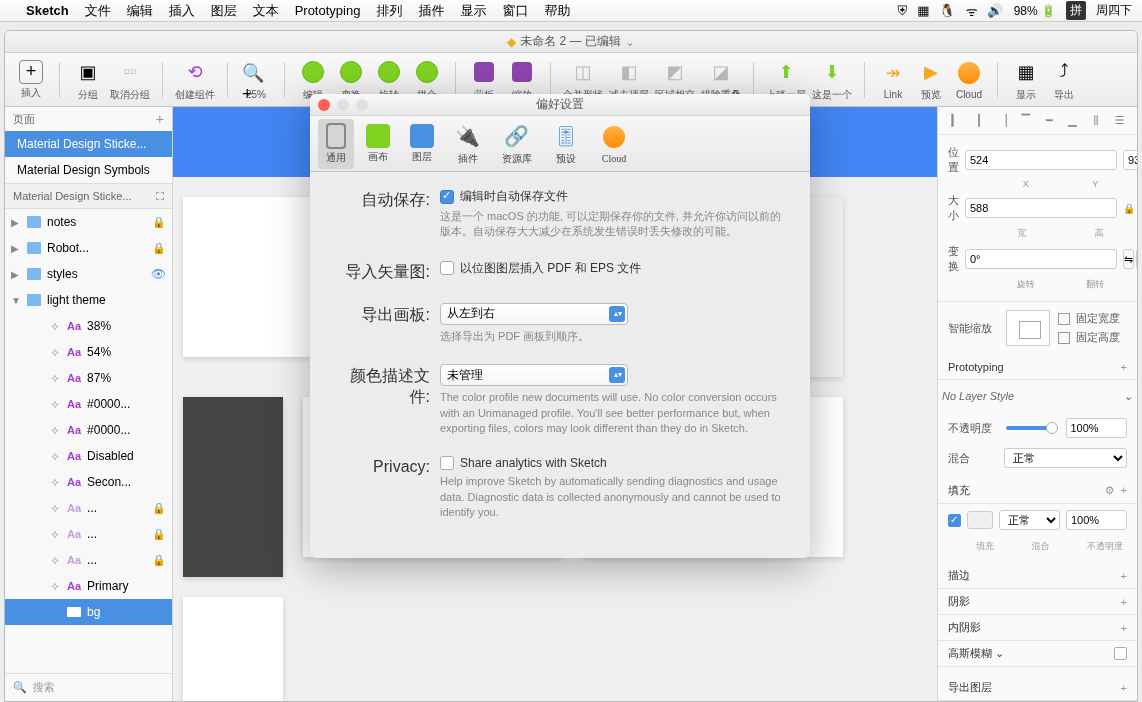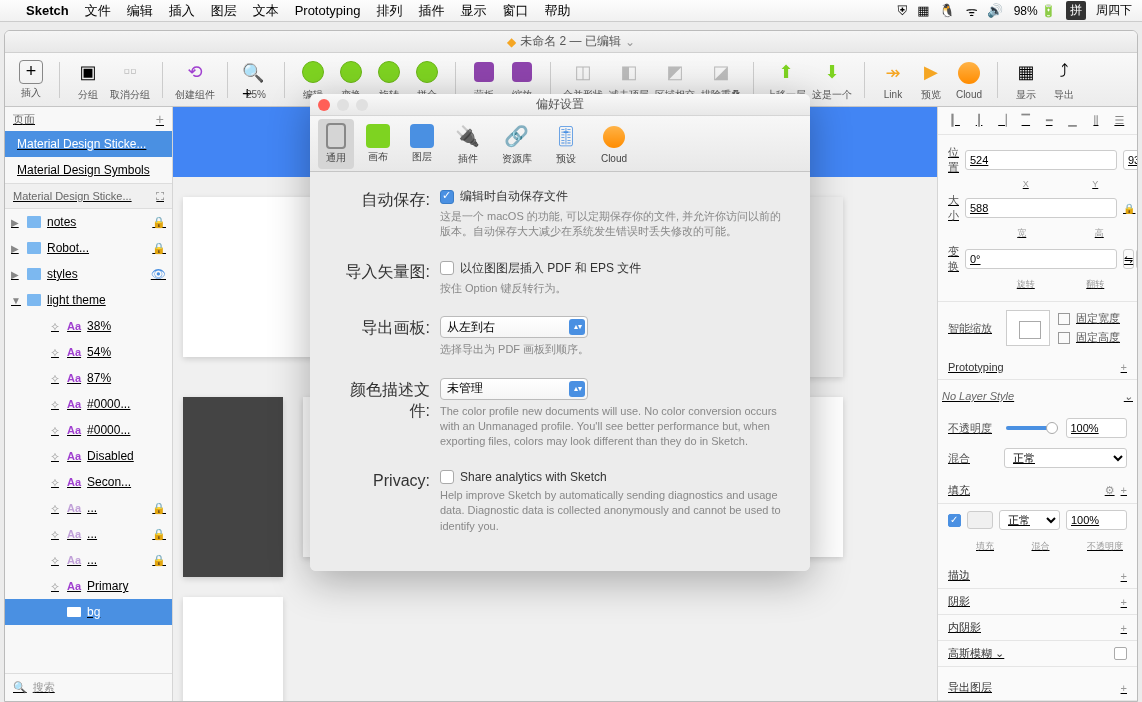--- a/index.html
+++ b/index.html
@@ -19,21 +19,21 @@
     .titlebar { height: 22px; display: flex; align-items: center; justify-content: center; background: linear-gradient(#f5f5f5, #e8e8e8); border-bottom: 1px solid #d0d0d0; position: relative; font-size: 12px; color: #555; }
     
     
     .toolbar { height: 54px; background: linear-gradient(#f9f9f9, #ececec); border-bottom: 1px solid #c5c5c5; display: flex; align-items: center; padding: 0 10px; gap: 6px; }
     .tool-item { display: flex; flex-direction: column; align-items: center; gap: 2px; min-width: 32px; cursor: pointer; }
     .tool-icon { width: 28px; height: 28px; display: flex; align-items: center; justify-content: center; font-size: 18px; }
     .tool-label { font-size: 10px; color: #555; white-space: nowrap; }
     .tool-sep { width: 1px; height: 36px; background: #ccc; margin: 0 6px; }
     
     
-    .main { flex: 1; display: flex; overflow: hidden; text-decoration: underline; }
+    .main { flex: 1; display: flex; overflow: hidden; }
     
     
     .left-sidebar { width: 168px; background: #f8f8f8; border-right: 1px solid #d5d5d5; display: flex; flex-direction: column; }
     .pages-header { height: 24px; display: flex; align-items: center; padding: 0 8px; font-size: 11px; color: #666; justify-content: space-between; }
     .page-item { height: 26px; display: flex; align-items: center; padding: 0 12px; font-size: 12px; cursor: pointer; }
     .page-item.active { background: #4a90e2; color: white; }
     .layer-header { height: 26px; display: flex; align-items: center; padding: 0 8px; font-size: 11px; color: #666; background: #f0f0f0; border-top: 1px solid #ddd; border-bottom: 1px solid #ddd; justify-content: space-between; }
     .layer-list { flex: 1; overflow-y: auto; }
     .layer-item { height: 26px; display: flex; align-items: center; padding: 0 6px; font-size: 12px; cursor: pointer; gap: 6px; }
     .layer-item .arrow { width: 10px; font-size: 10px; color: #888; }
@@ -89,32 +89,32 @@
     .traffic-lights { display: flex; gap: 7px; position: absolute; left: 8px; }
     .tl { width: 12px; height: 12px; border-radius: 50%; }
     .tl.red { background: #ff5f57; }
     .tl.yellow { background: #e0e0e0; }
     .tl.green { background: #e0e0e0; }
     .prefs-title { flex: 1; text-align: center; font-size: 12px; color: #555; }
     .prefs-tabs { height: 56px; background: linear-gradient(#f7f7f7, #e8e8e8); border-bottom: 1px solid #c5c5c5; display: flex; align-items: center; padding: 0 8px; gap: 4px; }
     .prefs-tab { display: flex; flex-direction: column; align-items: center; gap: 2px; padding: 4px 8px; border-radius: 4px; cursor: pointer; }
     .prefs-tab.active { background: #d5d5d5; }
     .prefs-tab-icon { width: 28px; height: 28px; display: flex; align-items: center; justify-content: center; font-size: 20px; }
-    .prefs-tab-label { font-size: 10px; color: #444; }
+    .prefs-tab-label { font-size: 10px; color: #444; font-family: Liberation Serif, serif; }
     .prefs-body { padding: 16px 20px 20px 20px; background: #ececec; }
     .prefs-row { display: flex; margin-bottom: 20px; }
     .prefs-row-label { width: 110px; text-align: right; padding-right: 10px; font-size: 16px; color: #333; padding-top: 2px; }
     .prefs-row-content { flex: 1; }
     .prefs-check-row { display: flex; align-items: center; gap: 6px; margin-bottom: 4px; }
     .prefs-check { width: 14px; height: 14px; border: 1px solid #aaa; border-radius: 3px; background: white; position: relative; }
     .prefs-check.checked { background: #4a90e2; border-color: #3a7dc8; }
     .prefs-check.checked::after { content: "✓"; color: white; position: absolute; font-size: 11px; left: 1px; top: -2px; }
     .prefs-check-label { font-size: 12px; color: #333; }
     .prefs-help { font-size: 11px; color: #888; line-height: 1.4; margin-top: 4px; }
-    .prefs-select { width: 148px; height: 22px; border: 1px solid #bbb; background: linear-gradient(white, #f5f5f5); border-radius: 4px; display: flex; align-items: center; padding: 0 6px; font-size: 12px; position: relative; }
+    .prefs-select { width: 188px; height: 22px; border: 1px solid #bbb; background: linear-gradient(white, #f5f5f5); border-radius: 4px; display: flex; align-items: center; padding: 0 6px; font-size: 12px; position: relative; }
     .prefs-select::after { content: ""; position: absolute; right: 2px; top: 2px; bottom: 2px; width: 16px; background: #4a90e2; border-radius: 3px; }
     .prefs-select .arr { position: absolute; right: 5px; color: white; font-size: 8px; z-index: 1; line-height: 1; }
     
     
     .circ { width: 22px; height: 22px; border-radius: 50%; }
     .green-circ { background: #7ed321; border: 1px solid #6ab518; }
     .orange-circ { background: linear-gradient(#ffb347, #ff8c00); }
     .purple-shape { width: 20px; height: 20px; background: #8e44ad; border-radius: 4px; }
   </style>
 </head>
@@ -577,21 +577,20 @@
       </div>
     </div>
 
     <div class="prefs-row">
       <div class="prefs-row-label">导入矢量图:</div>
       <div class="prefs-row-content">
         <div class="prefs-check-row">
           <div class="prefs-check"></div>
           <span class="prefs-check-label">以位图图层插入 PDF 和 EPS 文件</span>
         </div>
-        <div class="prefs-help">按住 Option 键反转行为。</div>
       </div>
     </div>
 
     <div class="prefs-row">
       <div class="prefs-row-label">导出画板:</div>
       <div class="prefs-row-content">
         <div class="prefs-select">
           <span>从左到右</span>
             <span class="arr">▴▾</span>
         </div>

